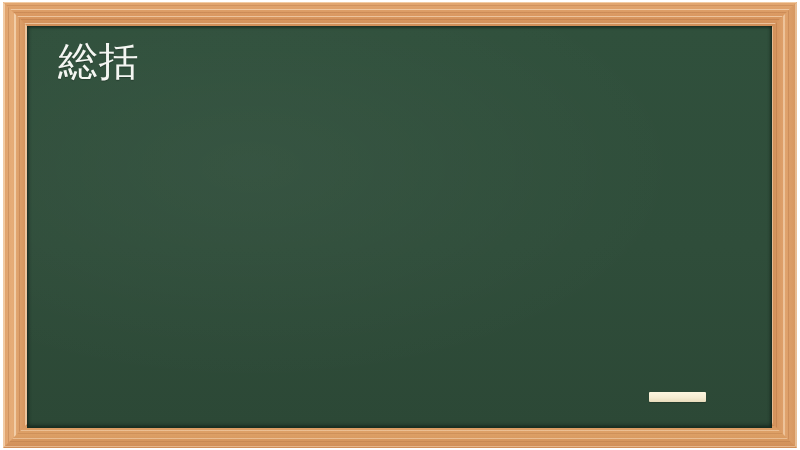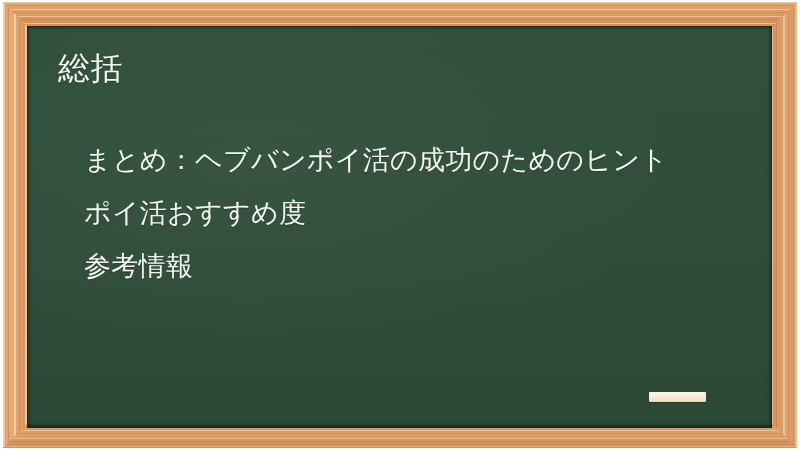--- a/index.html
+++ b/index.html
@@ -137,22 +137,22 @@
     bottom: 0;
     width: 100%;
     height: 3px;
     background: linear-gradient(to bottom, rgba(28,52,38,0.0), rgba(24,46,33,0.85));
   }
 
   
   .title {
     position: absolute;
     left: 31px;
-    top: 24px;
-    font-size: 32px;
+    top: 12px;
+    font-size: 40px;
     line-height: 1.18;
     color: #f4f6f2;
     letter-spacing: 0.5px;
     white-space: nowrap;
     text-shadow: 0 1px 1px rgba(0,0,0,0.25);
   }
 
   .bullets {
     position: absolute;
     left: 57px;
@@ -191,22 +191,17 @@
     <div class="rail-bottom"></div>
     <div class="rail-left"></div>
     <div class="rail-right"></div>
   </div>
 
   <div class="board">
     <div class="board-ledge-shadow"></div>
 
     <div class="title">総括</div>
 
-    <div class="bullets">
-      <div class="bullet-line">まとめ：ヘブバンポイ活の成功のためのヒント</div>
-      <div class="bullet-line">ポイ活おすすめ度</div>
-      <div class="bullet-line">参考情報</div>
-    </div>
   </div>
 
   <div class="chalk-stick"></div>
 
 </div>
 
 </body></html>

